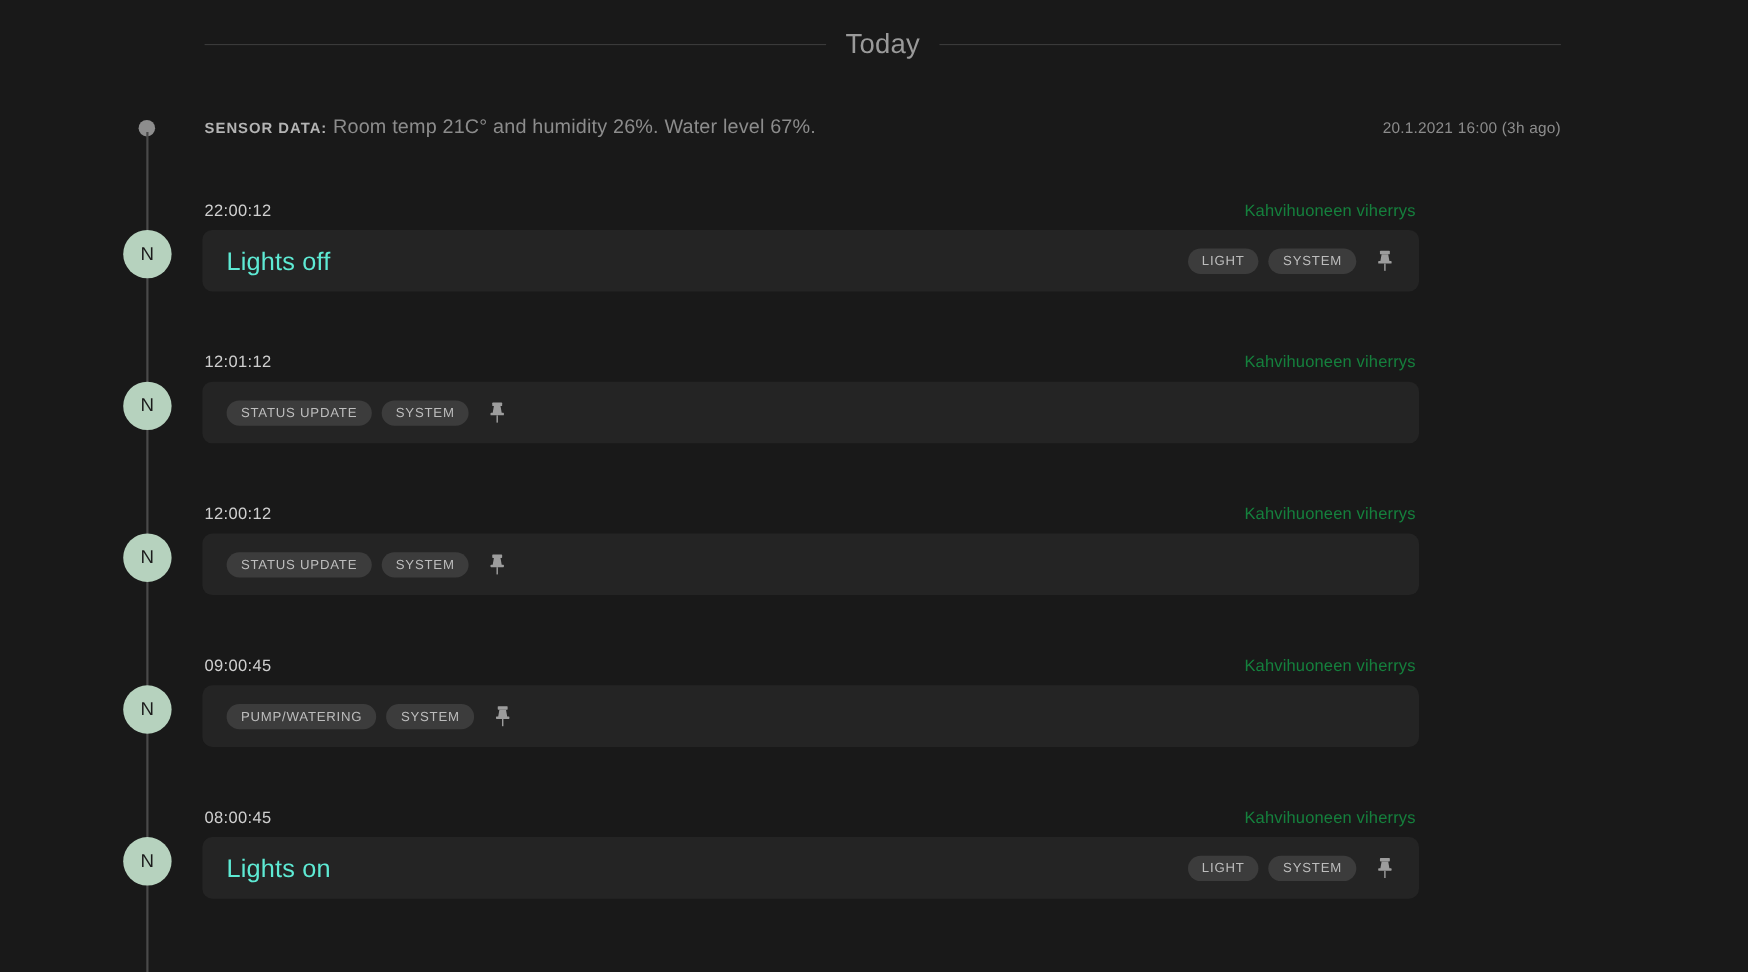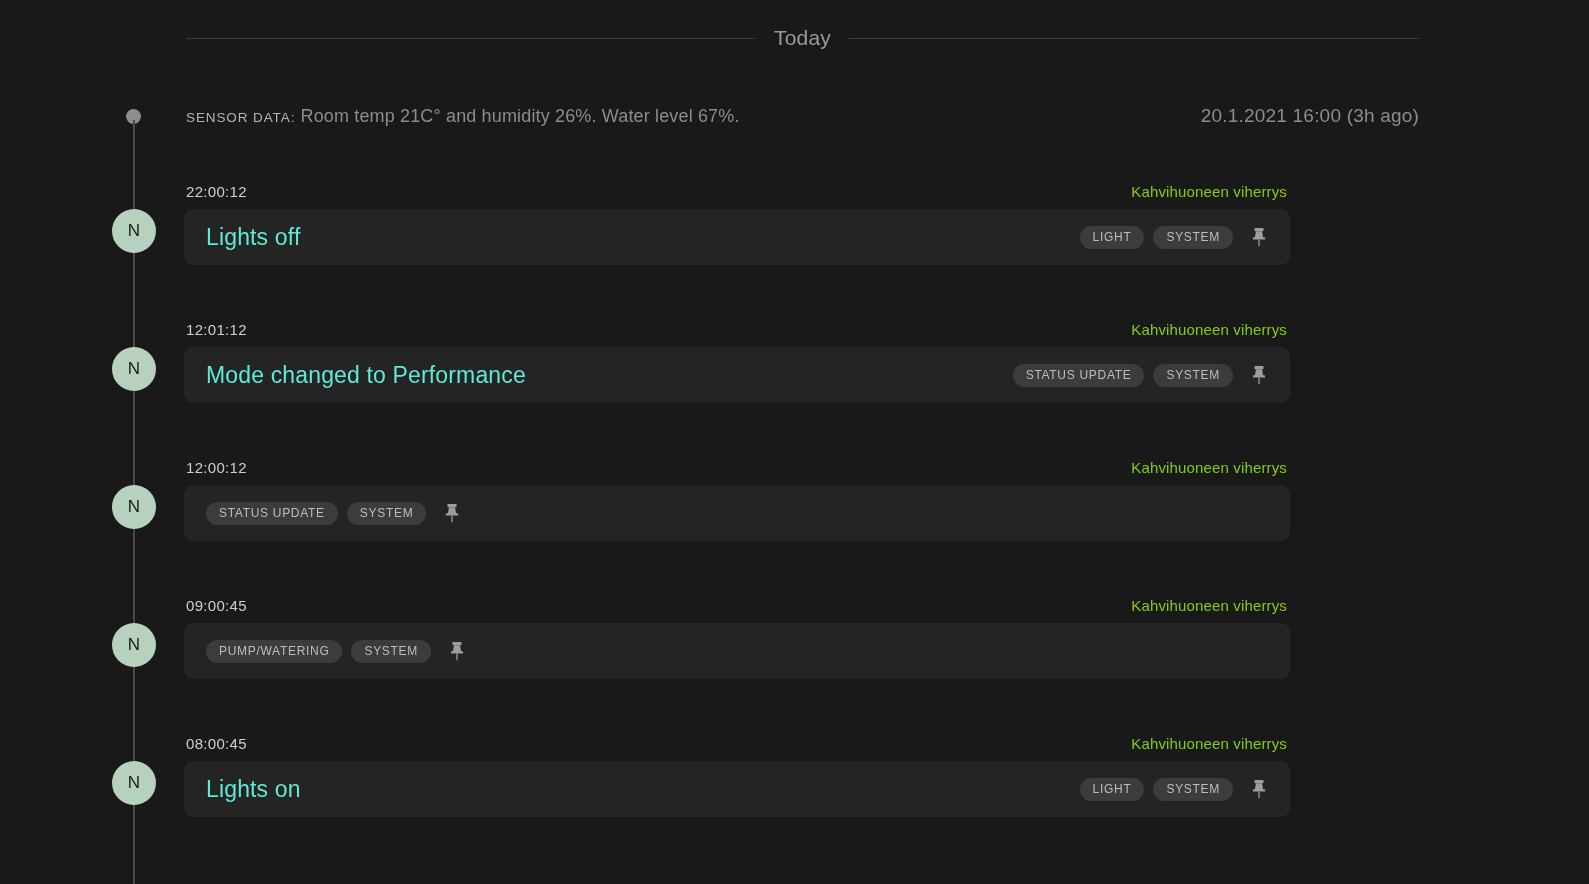--- a/index.html
+++ b/index.html
@@ -26,21 +26,21 @@
     display: flex;
     align-items: center;
     gap: 18px;
   }
   .day-sep .rule {
     flex: 1 1 auto;
     height: 1px;
     background: #3a3a3a;
   }
   .day-sep .day-label {
-    font-size: 21px;
+    font-size: 25px;
     color: #9a9a9a;
     letter-spacing: 0.2px;
     white-space: nowrap;
     font-weight: 400;
   }
 
   
   .rail {
     position: absolute;
     left: 133px;
@@ -78,27 +78,27 @@
     justify-content: space-between;
   }
   .sensor-text {
     font-size: 18px;
     color: #8c8c8c;
     letter-spacing: 0.15px;
     font-weight: 300;
   }
   .sensor-text .kicker {
     font-size: 13.5px;
-    font-weight: 400;
+    font-weight: 700;
     letter-spacing: 0.9px;
     color: #b4b4b4;
     text-transform: uppercase;
   }
   .sensor-time {
-    font-size: 19px;
+    font-size: 14px;
     color: #8c8c8c;
     letter-spacing: 0.2px;
     white-space: nowrap;
     font-weight: 300;
   }
 
   
   .entry {
     position: absolute;
     left: 0;
@@ -116,21 +116,21 @@
     align-items: baseline;
   }
   .entry .time {
     font-size: 15px;
     color: #cfcfcf;
     letter-spacing: 0.3px;
     font-weight: 400;
   }
   .entry .source {
     font-size: 15px;
-    color: #84cc16;
+    color: #15803d;
     letter-spacing: 0.15px;
     font-weight: 300;
   }
 
   .avatar {
     position: absolute;
     left: 112px;
     top: 26px;
     width: 44px;
     height: 44px;
@@ -238,21 +238,20 @@
         </div>
       </div>
     </div>
     <div class="entry" style="top: 321px;">
       <div class="meta">
         <div class="time">12:01:12</div>
         <div class="source">Kahvihuoneen viherrys</div>
       </div>
       <div class="avatar">N</div>
       <div class="card">
-        <div class="title">Mode changed to Performance</div>
         <div class="tags">
           <span class="tag">STATUS UPDATE</span>
           <span class="tag">SYSTEM</span>
         </div>
         <div class="pin-btn">
           <svg width="20" height="22" viewBox="0 0 20 22" aria-hidden="true">
             <rect x="5.5" y="2" width="9" height="3.2" rx="0.6" fill="#9d9d9d"></rect>
             <path d="M7 5.2 h6 l1.1 6.1 h1.4 a0.6 0.6 0 0 1 0.6 0.6 v1.1 a0.6 0.6 0 0 1 -0.6 0.6 h-11 a0.6 0.6 0 0 1 -0.6 -0.6 v-1.1 a0.6 0.6 0 0 1 0.6 -0.6 h1.4 z" fill="#9d9d9d"></path>
             <rect x="9.35" y="13.6" width="1.3" height="6.6" fill="#9d9d9d"></rect>
           </svg>

